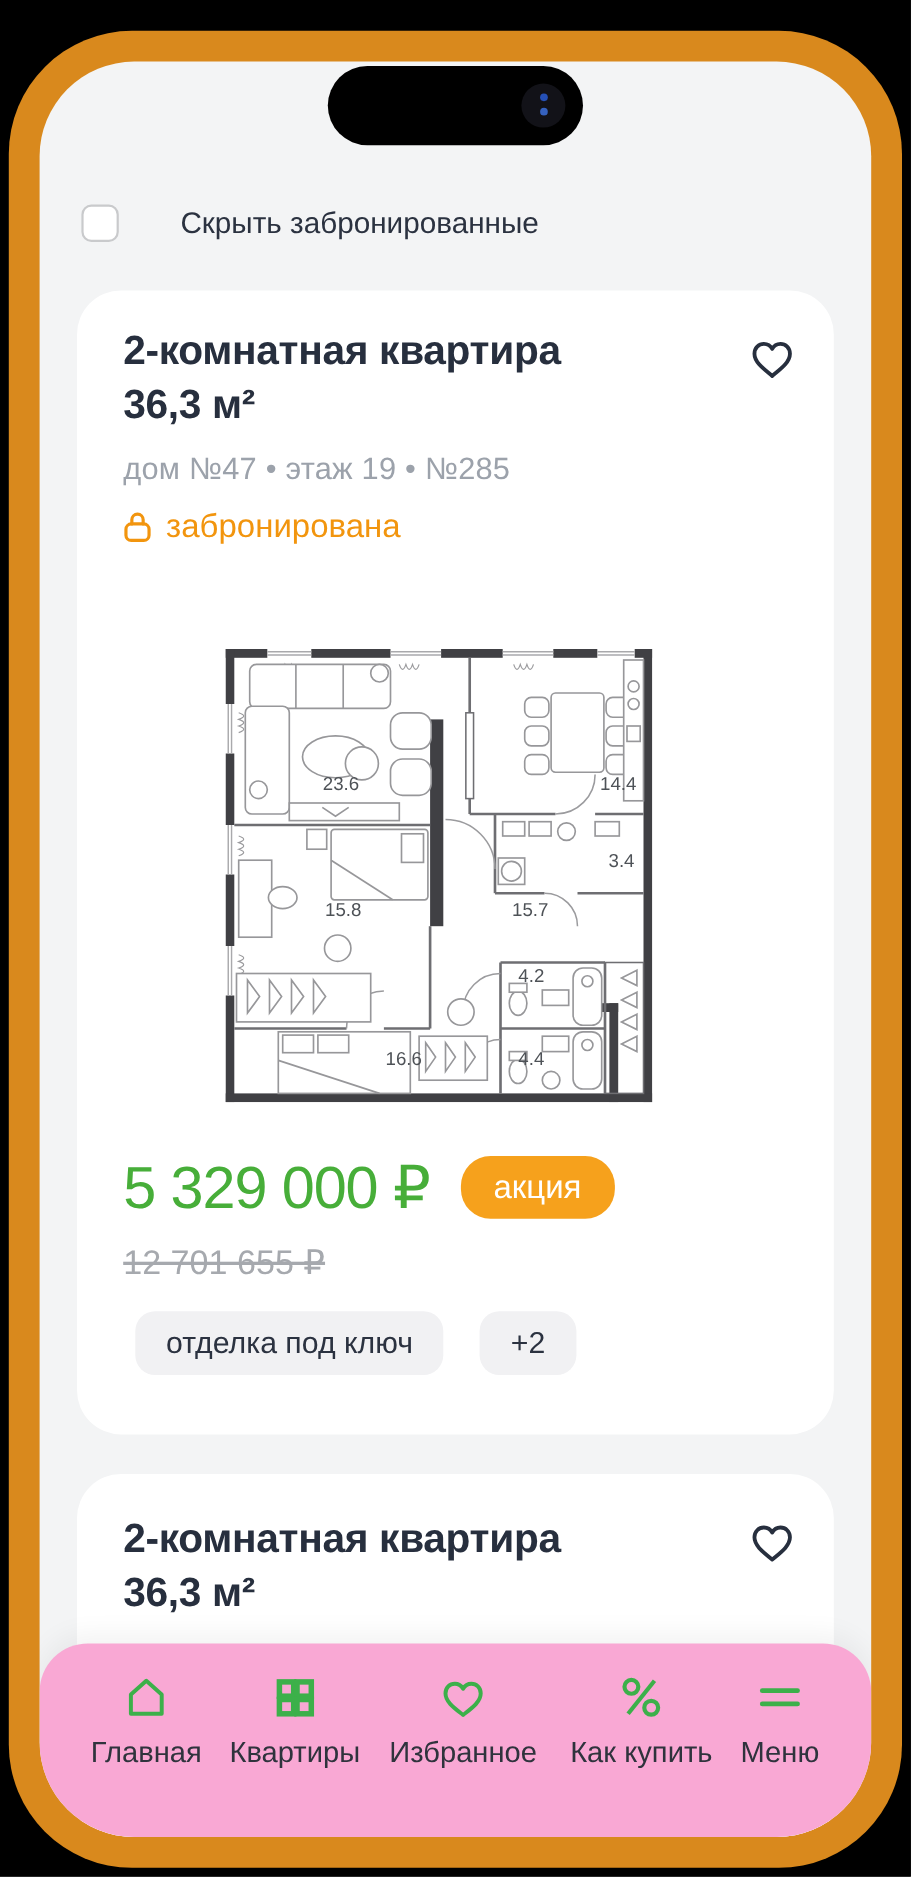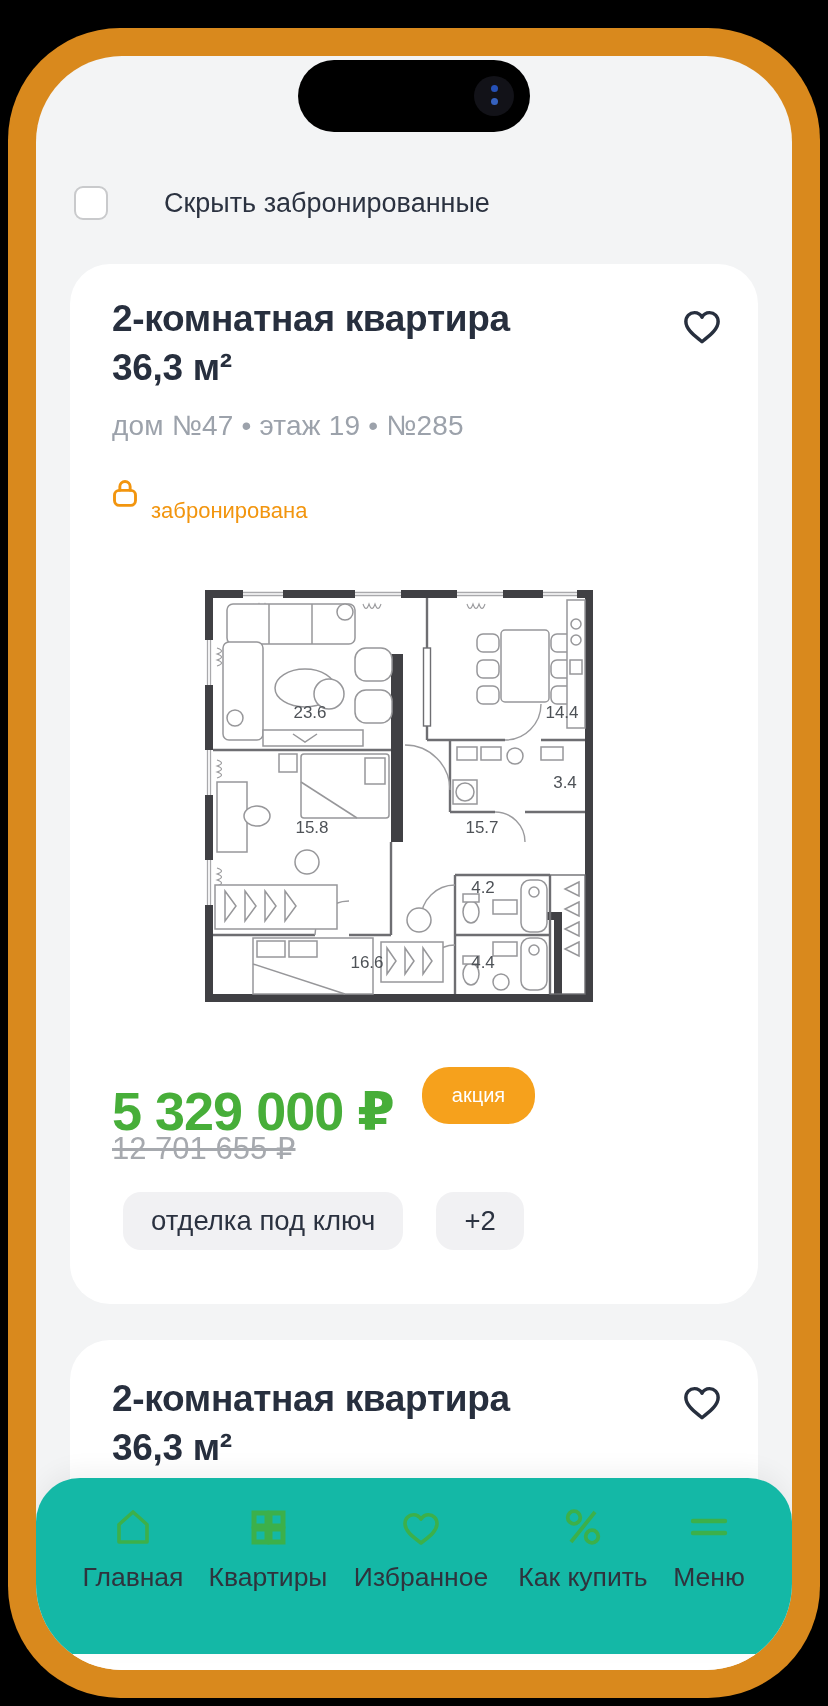--- a/index.html
+++ b/index.html
@@ -23,34 +23,34 @@
   
   .card{position:absolute;left:34px;width:688px;background:#fff;border-radius:40px;}
   .card1{top:208px;height:1040px;}
   .card2{top:1284px;height:340px;}
   .card-title{position:absolute;left:42px;top:30px;width:560px;
               font-size:37px;line-height:49px;font-weight:700;color:#272F3E;letter-spacing:-.3px;}
   .card2 .card-title{top:34px;}
   .heart-btn{position:absolute;right:34px;top:40px;width:44px;height:44px;cursor:pointer;}
   .meta{position:absolute;left:42px;top:146px;font-size:28px;color:#9CA2AB;letter-spacing:.2px;}
   .status{position:absolute;left:42px;top:198px;display:flex;align-items:center;gap:13px;}
-  .status-text{font-size:22px;color:#F2950E;margin-top:36px;}
+  .status-text{font-size:30px;color:#F2950E;}
   
   .plan{position:absolute;left:135px;top:326px;width:388px;height:412px;}
   
   .price-row{position:absolute;left:42px;top:784px;display:flex;align-items:center;gap:28px;}
-  .price{font-size:54px;font-weight:700;color:#47AE39;letter-spacing:-1px;margin-top:32px;}
+  .price{font-size:54px;font-weight:400;color:#47AE39;letter-spacing:-1px;}
   .badge{height:57px;padding:0 30px;border-radius:27px;background:#F6A11C;color:#fff;
-         font-size:20px;display:flex;align-items:center;}
+         font-size:30px;display:flex;align-items:center;}
   .old-price{position:absolute;left:42px;top:866px;font-size:31px;color:#A6A9AE;text-decoration:line-through;}
   .tags{position:absolute;left:42px;top:928px;display:flex;gap:22px;}
   .tag{height:58px;padding:0 28px;border-radius:18px;background:#F1F1F3;color:#2B3240;
        font-size:27.5px;display:flex;align-items:center;margin-left:11px;}
   
-  .nav{position:absolute;left:0;bottom:16px;width:100%;height:176px;background:#14b8a6;
+  .nav{position:absolute;left:0;bottom:0;width:100%;height:176px;background:#f9a8d4;
        border-radius:44px 44px 0 0;box-shadow:0 -8px 24px rgba(0,0,0,.05);}
   .nav-item{position:absolute;top:26px;width:170px;margin-left:-85px;display:flex;
             flex-direction:column;align-items:center;cursor:pointer;}
   .nav-icon{width:46px;height:46px;}
   .nav-label{margin-top:12px;font-size:26.5px;color:#2F333D;white-space:nowrap;}
   svg{display:block;}
   .plan-label{font-size:17px;font-weight:500;fill:#4E5257;}
 </style>
 </head>
 <body>

